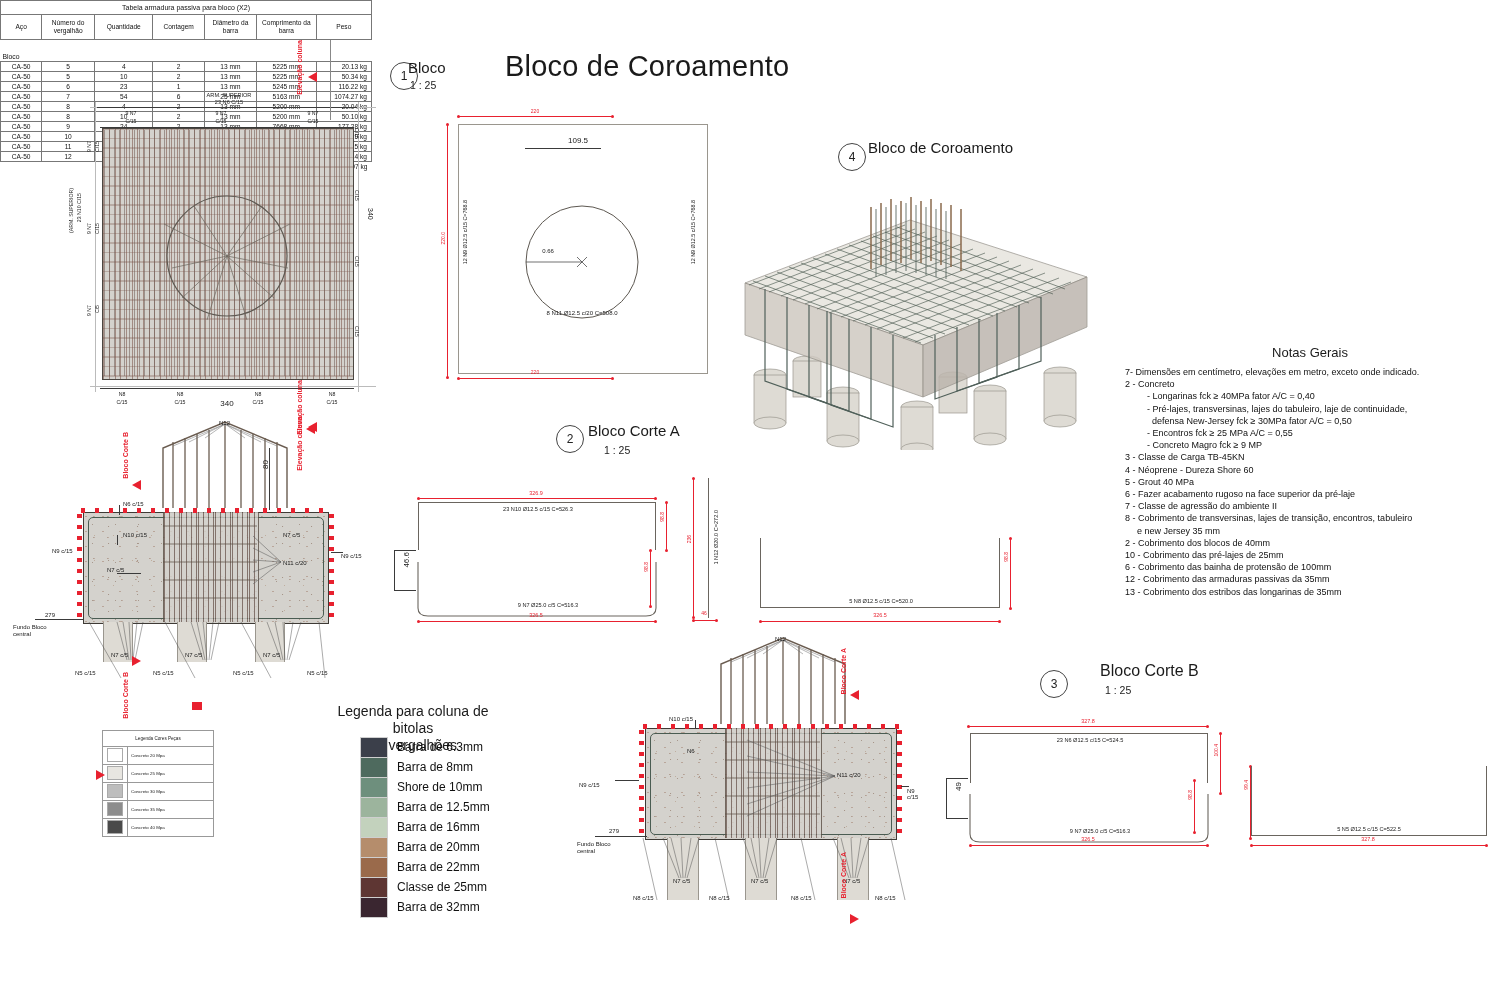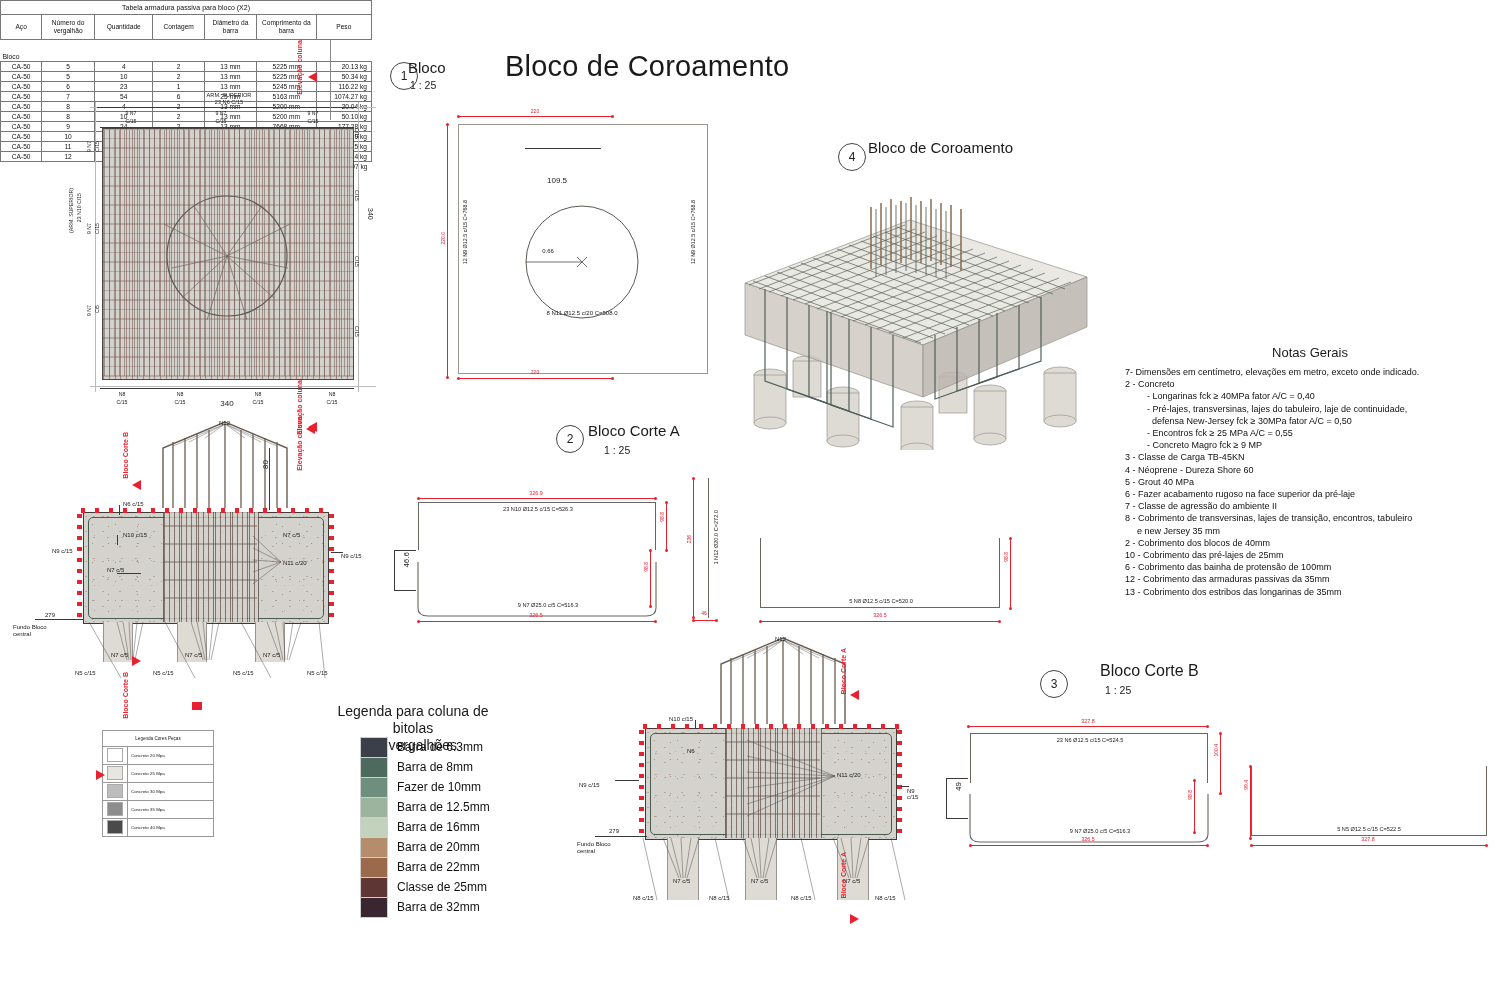--- a/index.html
+++ b/index.html
@@ -183,21 +183,21 @@
   <div class="dot" style="left:17px;top:267px;"></div>
     <div class="dot" style="left:171px;top:267px;"></div>
   <div class="abs nosel ctr red" style="left:60px;top:259px;width:70px;font-size:5px;">220</div>
 
   <div class="dimline vdim" style="left:7px;top:14px;height:254px;"></div>
   <div class="dot" style="left:6px;top:13px;"></div>
     <div class="dot" style="left:6px;top:266px;"></div>
   <div class="abs nosel vert red" style="left:0px;top:122px;font-size:5px;">220.0</div>
 
   <div class="kline" style="left:85px;top:38px;width:76px;height:0.6px;"></div>
-  <div class="abs nosel ctr" style="left:79px;top:26px;width:76px;font-size:8px;margin-top:40px;">109.5</div>
+  <div class="abs nosel ctr" style="left:100px;top:26px;width:76px;font-size:8px;">109.5</div>
 
   <svg class="abs" style="left:75px;top:85px;" width="135" height="135">
     <circle cx="67" cy="67" r="56" fill="none" stroke="#5d5851" stroke-width="1"></circle>
     <line x1="11" y1="67" x2="67" y2="67" stroke="#333" stroke-width="0.7"></line>
     <line x1="62" y1="62" x2="72" y2="72" stroke="#333" stroke-width="0.7"></line>
     <line x1="72" y1="62" x2="62" y2="72" stroke="#333" stroke-width="0.7"></line>
   </svg>
   <div class="abs nosel ctr" style="left:88px;top:138px;width:40px;font-size:6px;">0.66</div>
   <div class="abs nosel ctr" style="left:62px;top:200px;width:160px;font-size:6px;">8 N11 Ø12.5 c/20 C=508.0</div>
 
@@ -827,21 +827,21 @@
     <div class="swatch-row">
       <div class="swatch" style="background: rgb(59, 63, 74);"></div>
       <div class="swatch-lbl">Barra de 6.3mm</div>
     </div>
     <div class="swatch-row">
       <div class="swatch" style="background: rgb(78, 106, 94);"></div>
       <div class="swatch-lbl">Barra de 8mm</div>
     </div>
     <div class="swatch-row">
       <div class="swatch" style="background: rgb(110, 143, 125);"></div>
-      <div class="swatch-lbl">Fazer de 10mm</div>
+      <div class="swatch-lbl">Shore de 10mm</div>
     </div>
     <div class="swatch-row">
       <div class="swatch" style="background: rgb(156, 180, 157);"></div>
       <div class="swatch-lbl">Barra de 12.5mm</div>
     </div>
     <div class="swatch-row">
       <div class="swatch" style="background: rgb(195, 210, 189);"></div>
       <div class="swatch-lbl">Barra de 16mm</div>
     </div>
     <div class="swatch-row">

